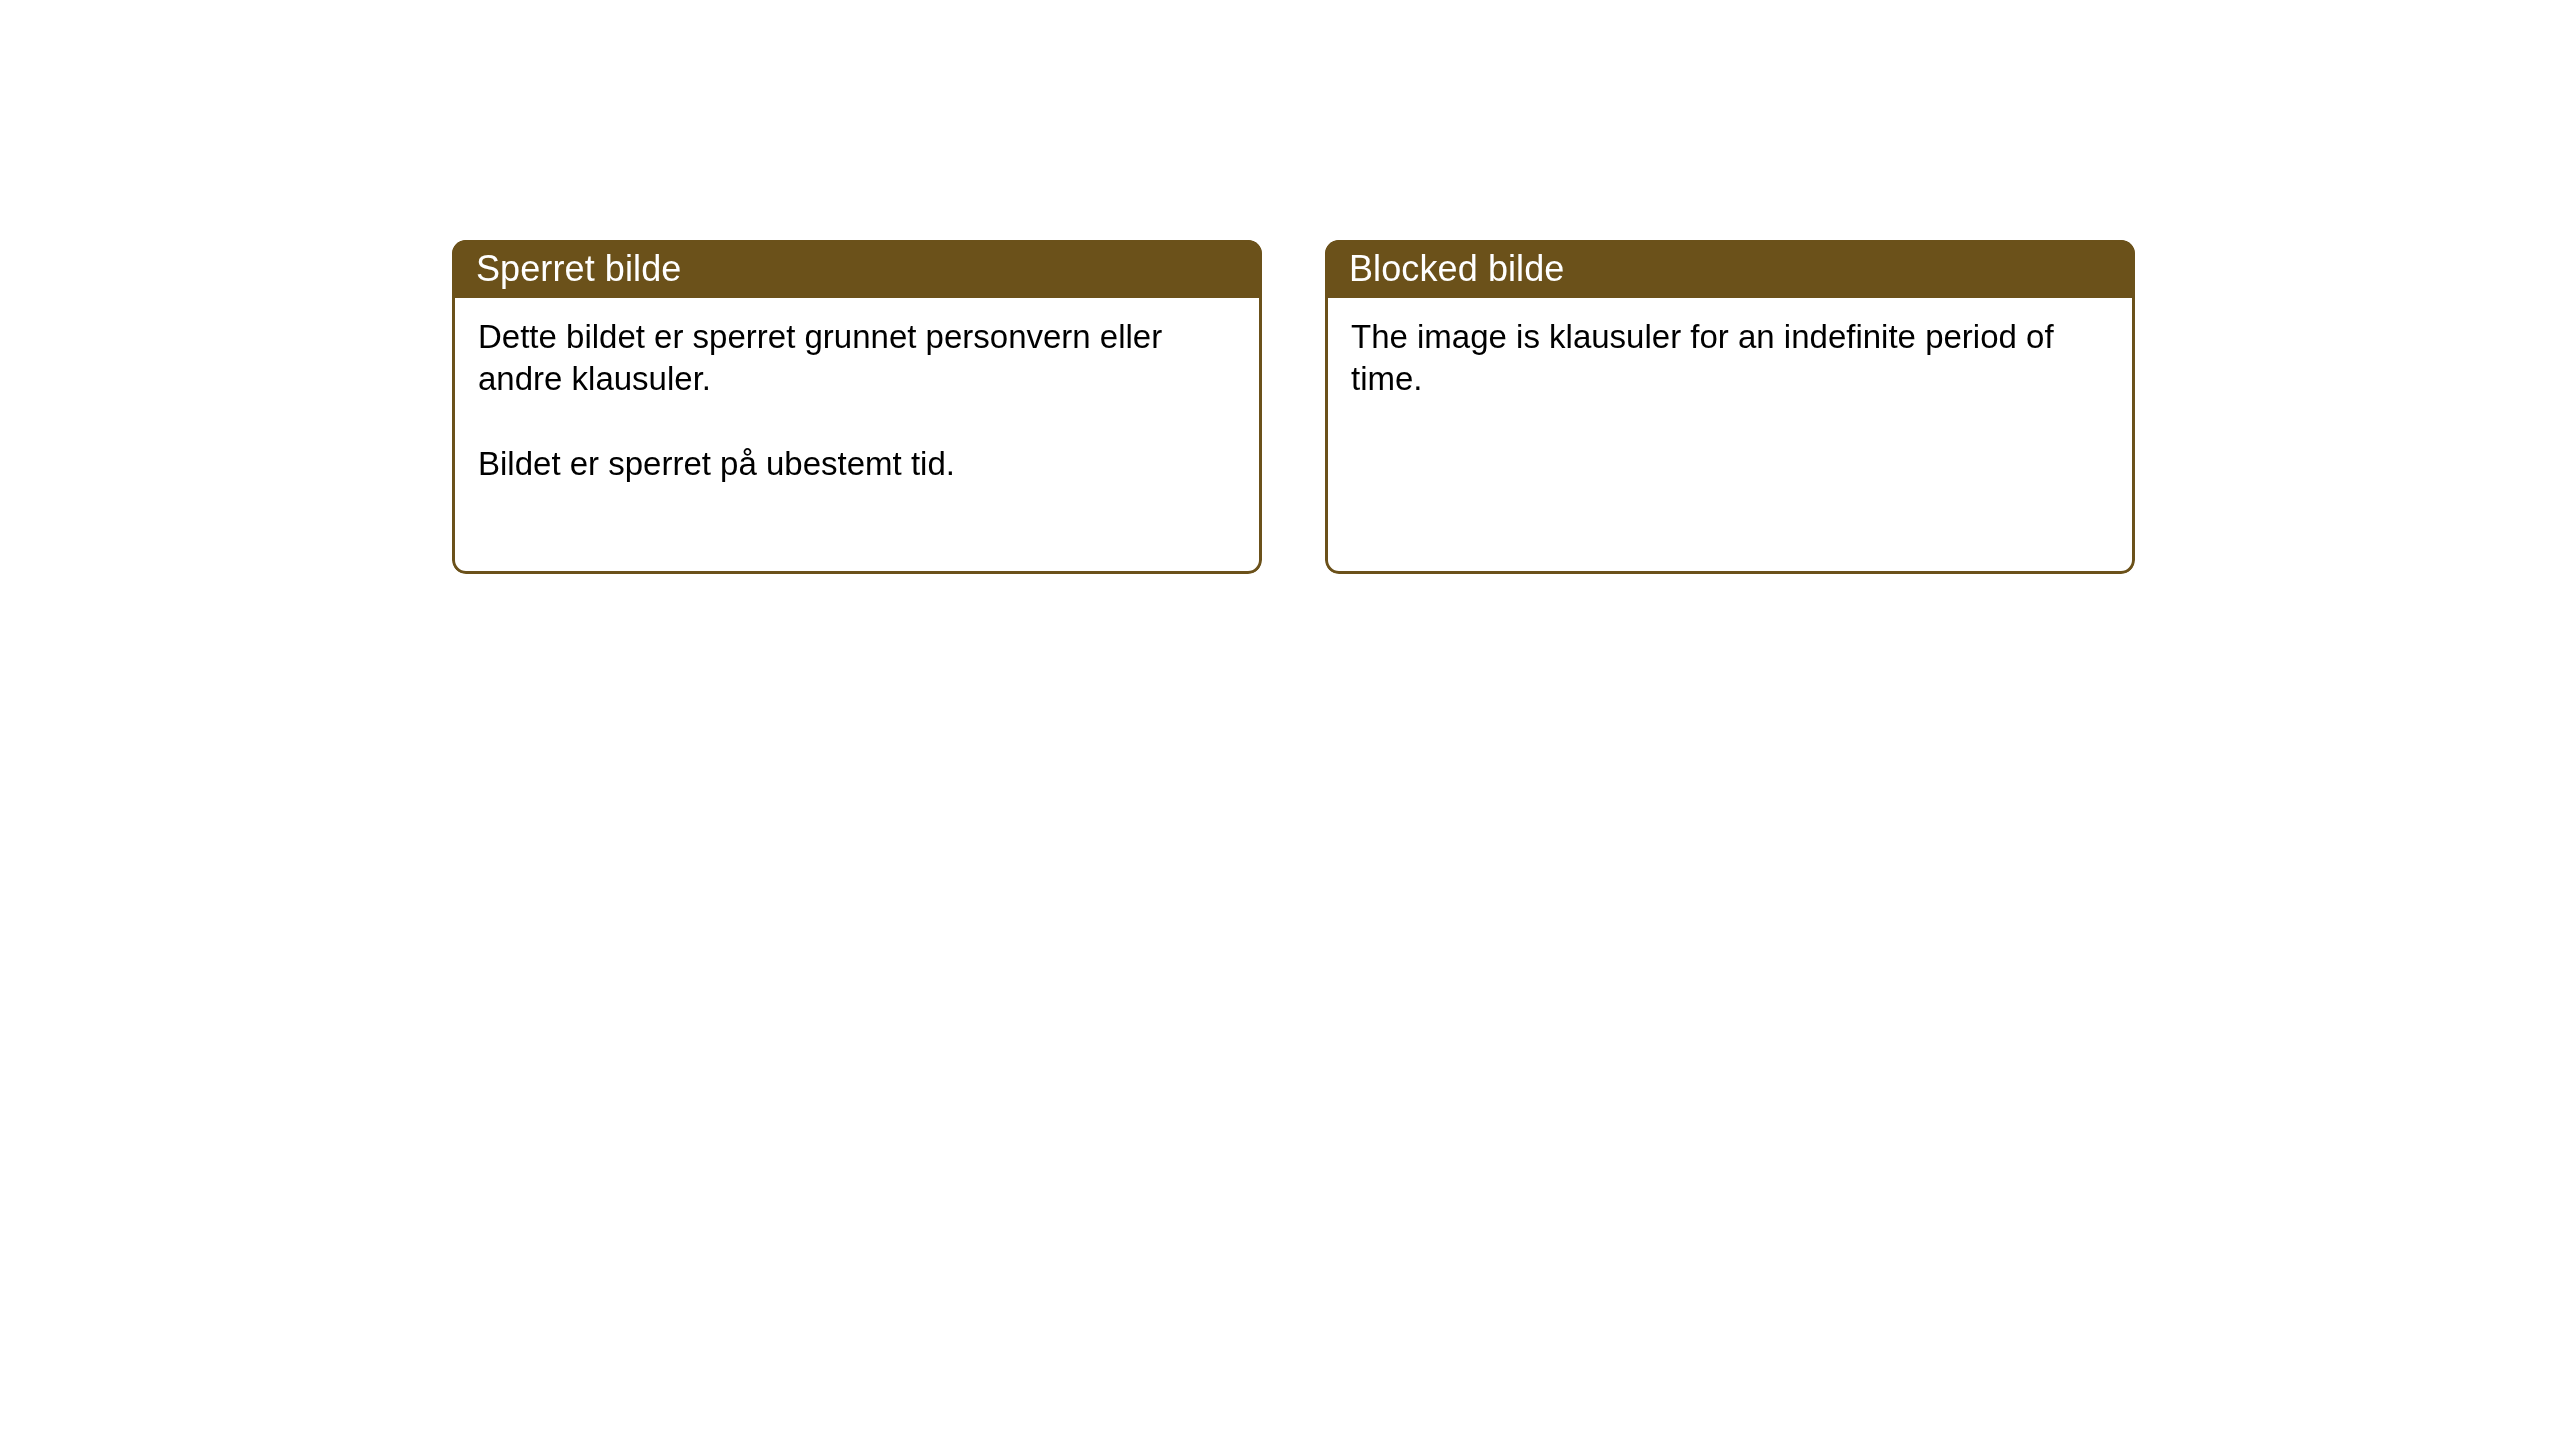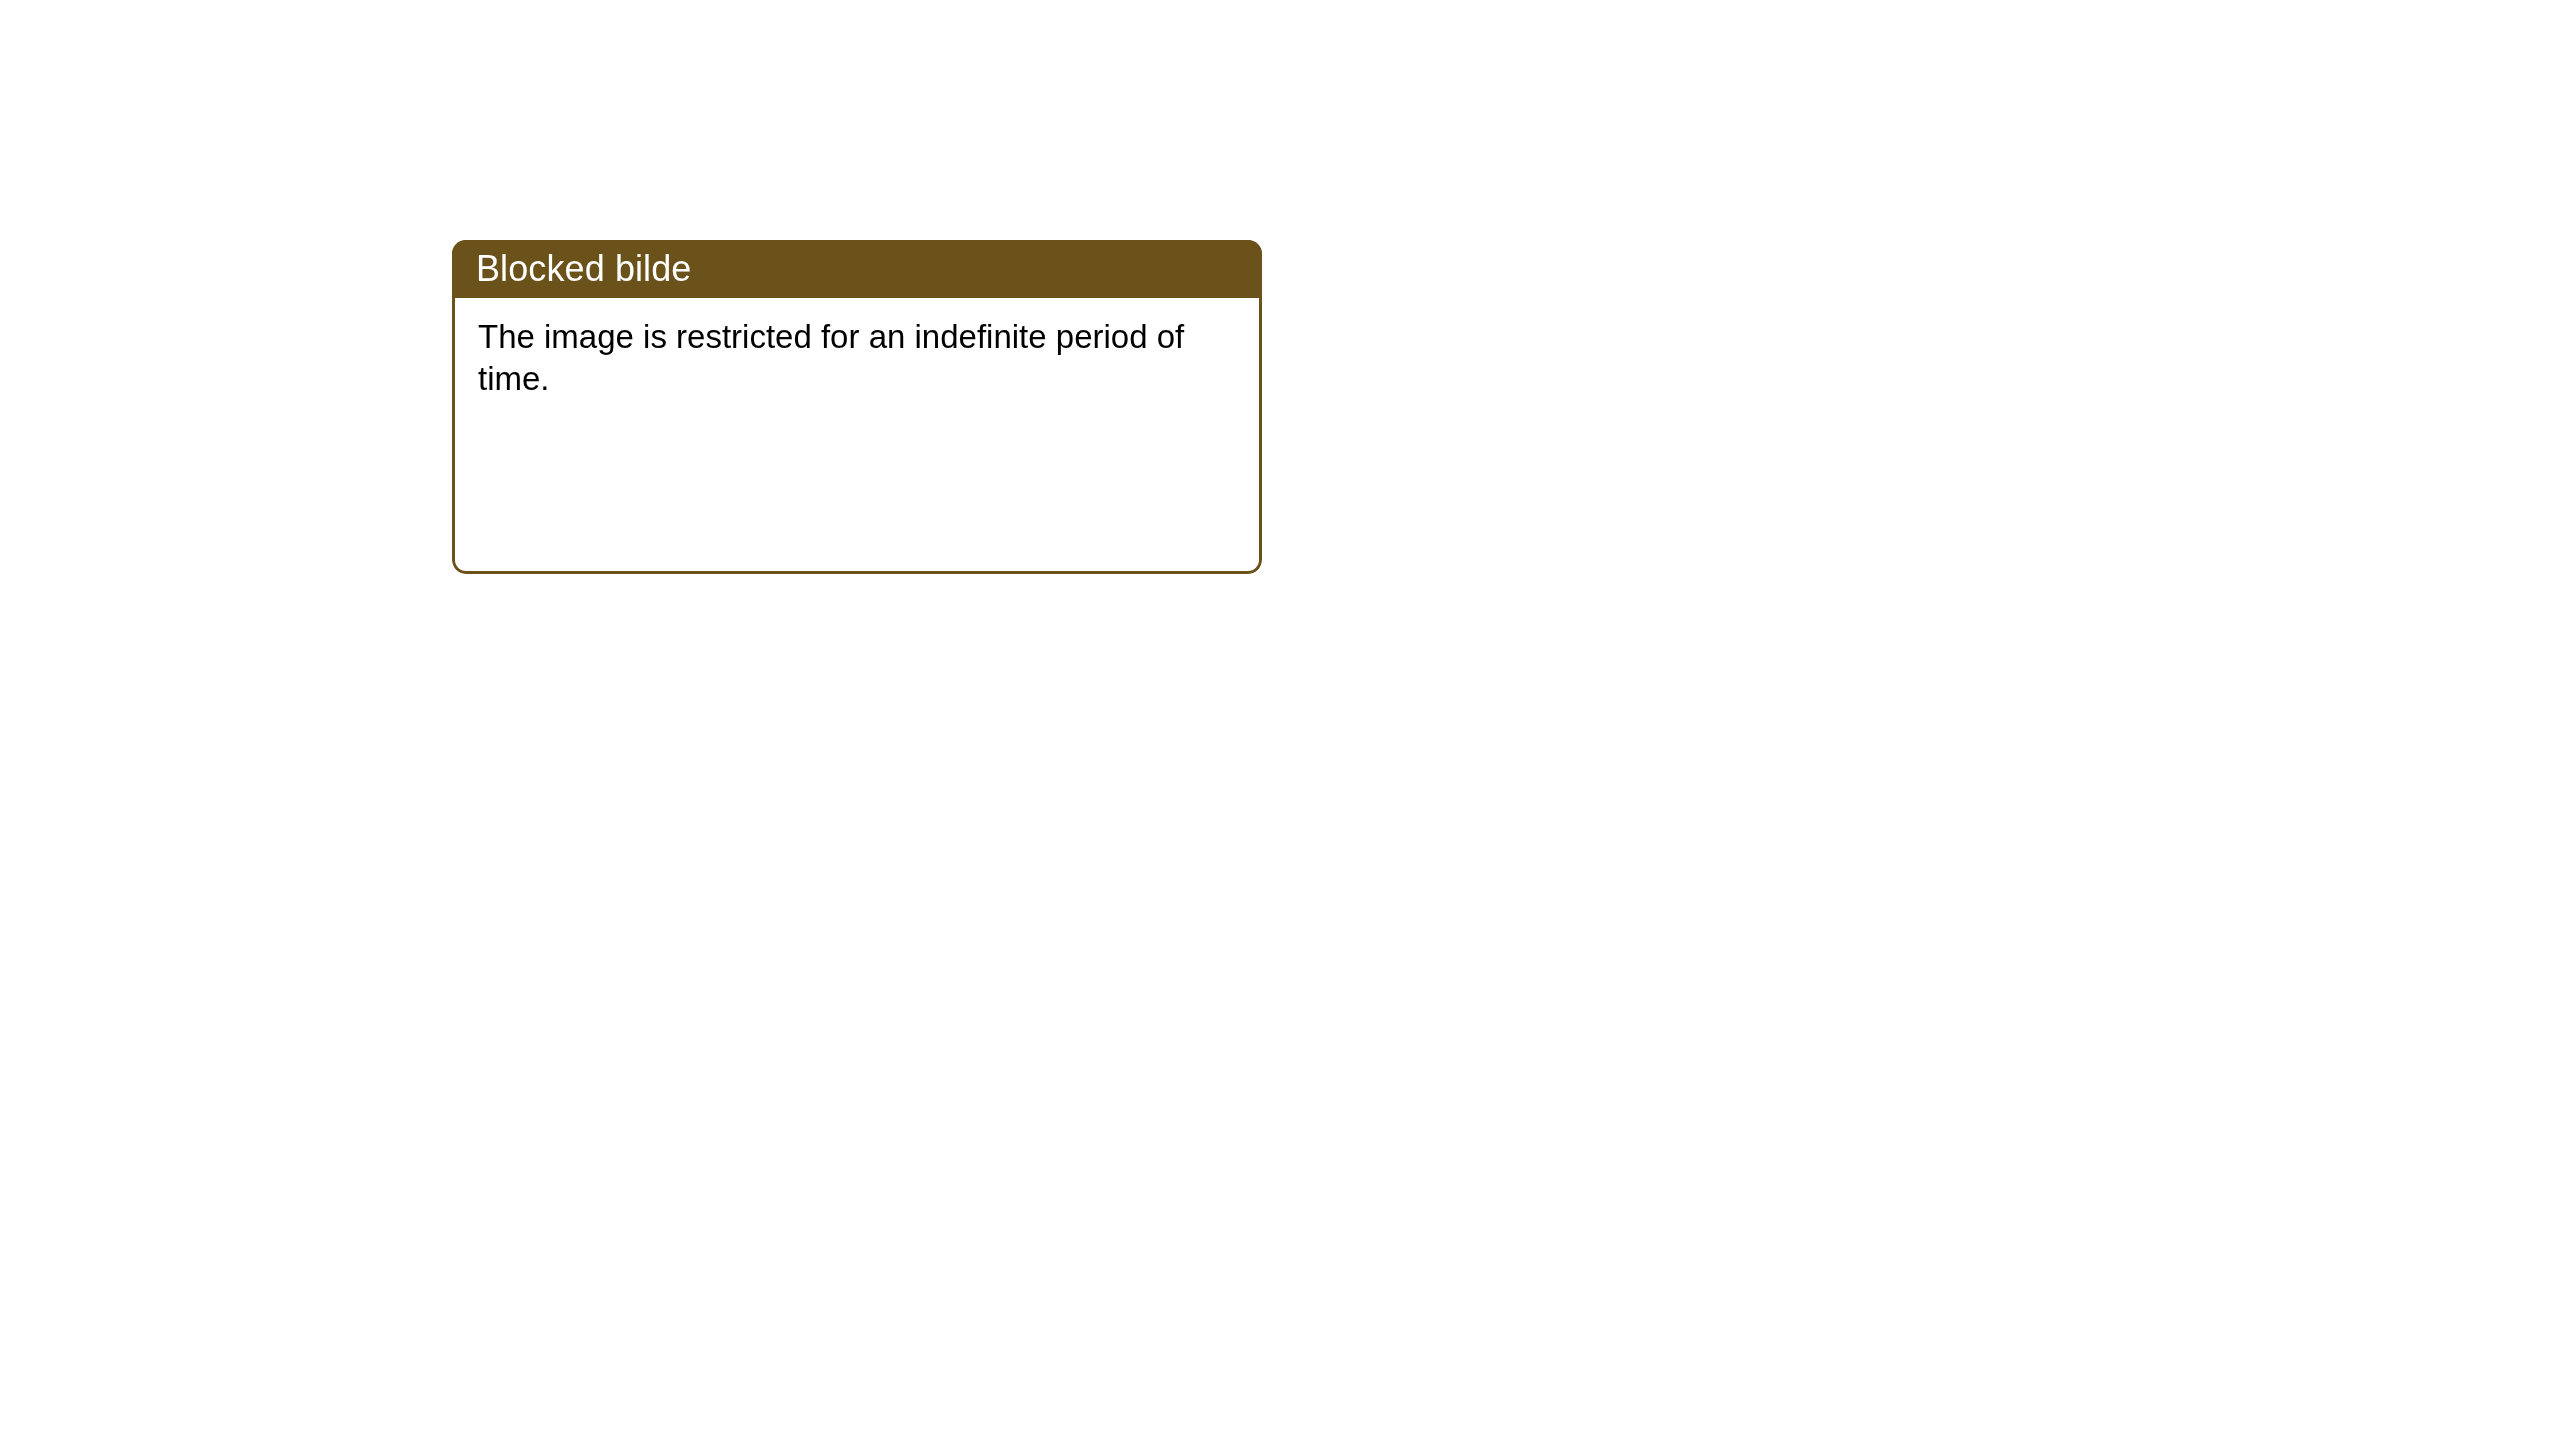--- a/index.html
+++ b/index.html
@@ -94,28 +94,40 @@
     margin-top: 44px;
   }
 </style>
 </head>
 <body>
 
 <div class="stage">
 
   <div class="notice-row">
 
+    <section class="notice-card">
+      <div class="card-frame"></div>
+
+      <header class="card-header">
+        <h2 class="card-title">Sperret bilde</h2>
+      </header>
+
+      <div class="card-body">
+        <p class="card-paragraph">Dette bildet er sperret grunnet personvern eller andre klausuler.</p>
+        <p class="card-paragraph">Bildet er sperret på ubestemt tid.</p>
+      </div>
+    </section>
 
     <section class="notice-card">
       <div class="card-frame"></div>
 
       <header class="card-header">
         <h2 class="card-title">Blocked bilde</h2>
       </header>
 
       <div class="card-body">
-        <p class="card-paragraph">The image is restricted for an indefinite period of time.</p>
+        <p class="card-paragraph">The image is klausuler for an indefinite period of time.</p>
       </div>
     </section>
 
   </div>
 
 </div>
 
 </body></html>

